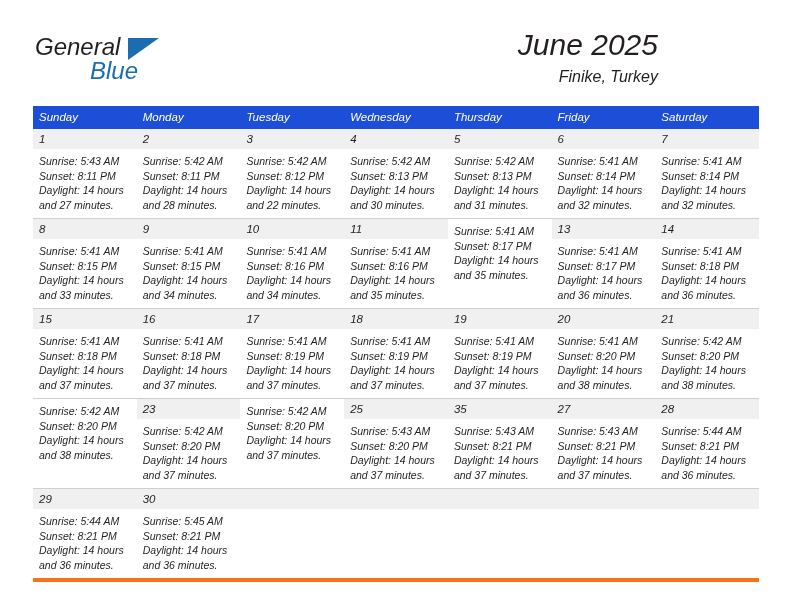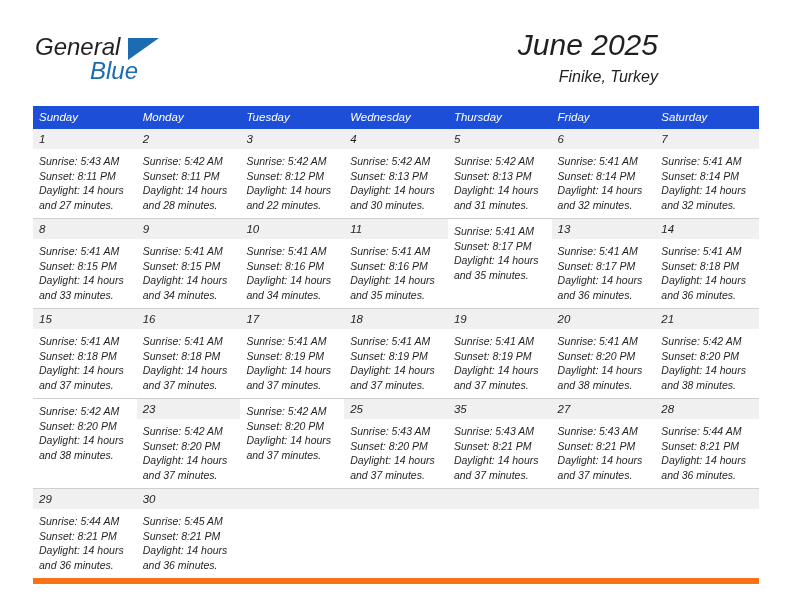--- a/index.html
+++ b/index.html
@@ -104,21 +104,21 @@
     color: #ffffff;
     line-height: 14px;
   }
 
   .week {
     display: flex;
     width: 100%;
     border-bottom: 1px solid #cfcfcf;
   }
   .week.last {
-    border-bottom: 6px solid #f97316;
+    border-bottom: 4px solid #f97316;
   }
   .cell {
     flex: 1 1 0;
     box-sizing: border-box;
     min-height: 89px;
     background: #ffffff;
   }
   .cell .daynum {
     background: #f0f0f0;
     font-size: 11.5px;

